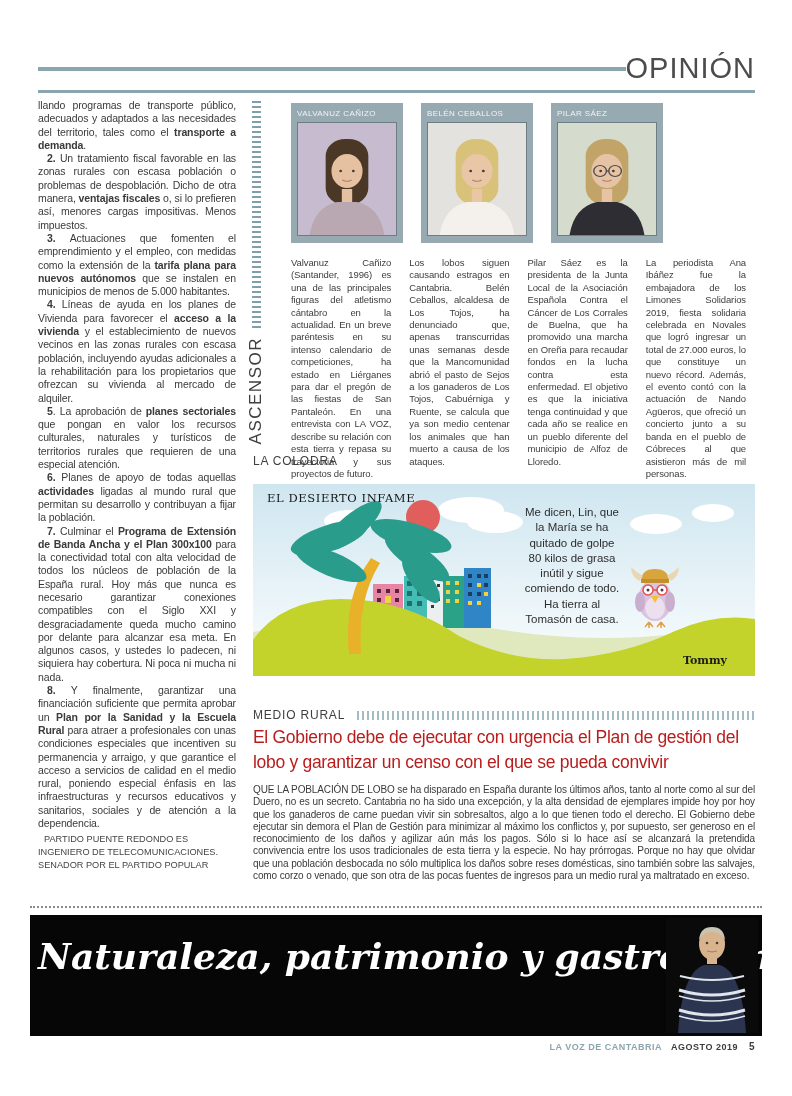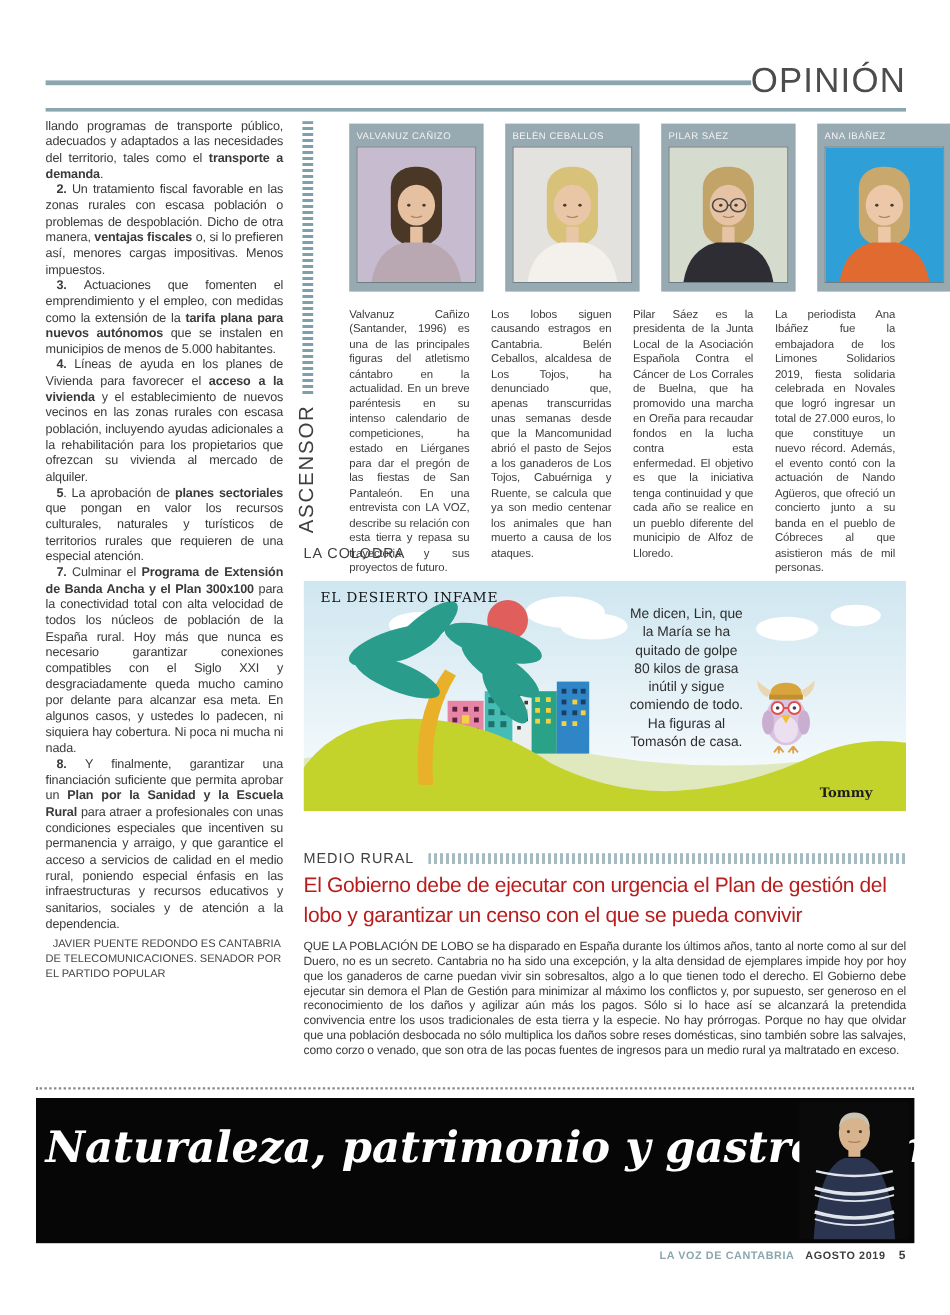--- a/index.html
+++ b/index.html
@@ -80,24 +80,25 @@
     <div class="header-line-thin"></div>
   </div>
 
   <div id="left-col">
     <div id="article-paragraphs">
         <p class="apara first"><span>llando programas de transporte público, adecuados y adaptados a las necesidades del territorio, tales como el </span><b>transporte a demanda</b><span>.</span></p>
         <p class="apara"><b>2. </b><span>Un tratamiento fiscal favorable en las zonas rurales con escasa población o problemas de despoblación. Dicho de otra manera, </span><b>ventajas fiscales</b><span> o, si lo prefieren así, menores cargas impositivas. Menos impuestos.</span></p>
         <p class="apara"><b>3. </b><span>Actuaciones que fomenten el emprendimiento y el empleo, con medidas como la extensión de la </span><b>tarifa plana para nuevos autónomos</b><span> que se instalen en municipios de menos de 5.000 habitantes.</span></p>
         <p class="apara"><b>4. </b><span>Líneas de ayuda en los planes de Vivienda para favorecer el </span><b>acceso a la vivienda</b><span> y el establecimiento de nuevos vecinos en las zonas rurales con escasa población, incluyendo ayudas adicionales a la rehabilitación para los propietarios que ofrezcan su vivienda al mercado de alquiler.</span></p>
         <p class="apara"><b>5</b><span>. La aprobación de </span><b>planes sectoriales</b><span> que pongan en valor los recursos culturales, naturales y turísticos de territorios rurales que requieren de una especial atención.</span></p>
+        <p class="apara"><b>6. </b><span>Planes de apoyo de todas aquellas </span><b>actividades</b><span> ligadas al mundo rural que permitan su desarrollo y contribuyan a fijar la población.</span></p>
         <p class="apara"><b>7. </b><span>Culminar el </span><b>Programa de Extensión de Banda Ancha y el Plan 300x100</b><span> para la conectividad total con alta velocidad de todos los núcleos de población de la España rural.  Hoy más que nunca es necesario garantizar conexiones compatibles con el Siglo XXI y desgraciadamente queda mucho camino por delante para alcanzar esa meta. En algunos casos, y ustedes lo padecen, ni siquiera hay cobertura. Ni poca ni mucha ni nada.</span></p>
         <p class="apara"><b>8. </b><span>Y finalmente, garantizar una financiación suficiente que permita aprobar un </span><b>Plan por la Sanidad y la Escuela Rural</b><span> para atraer a profesionales con unas condiciones especiales que incentiven su permanencia y arraigo, y que garantice el acceso a servicios de calidad en el medio rural, poniendo especial énfasis en las infraestructuras y recursos educativos y sanitarios, sociales y de atención a la dependencia.</span></p>
       </div>
-    <div class="author-note">JAVIER PUENTE REDONDO ES CANTABRIA DE TELECOMUNICACIONES. SENADOR POR EL PARTIDO POPULAR</div>
+    <div class="author-note">PARTIDO PUENTE REDONDO ES INGENIERO DE TELECOMUNICACIONES. SENADOR POR EL PARTIDO POPULAR</div>
   </div>
 
   <div id="ascensor-rail">
     <div class="rail-hatch"></div>
     <div class="rail-label">ASCENSOR</div>
   </div>
 
   <div id="cards-row">
       <div class="person-card">
         <div class="person-name">VALVANUZ CAÑIZO</div>
@@ -140,36 +141,20 @@
             <rect x="38" y="66" width="9" height="15" fill="#e6c3a4"></rect>
             <ellipse cx="42.5" cy="48" rx="13.5" ry="17" fill="#e6c3a4"></ellipse>
             <path d="M28,42 Q27,22 42.5,22 Q58,22 57,42 Q52,28 42.5,29 Q33,28 28,42 Z" fill="#c3a468"></path>
             <circle cx="37" cy="48" r="1.2" fill="#4a3a2c"></circle>
             <circle cx="48" cy="48" r="1.2" fill="#4a3a2c"></circle>
             <path d="M38.5,57 Q42.5,59.5 46.5,57" stroke="#b07c62" stroke-width="1" fill="none"></path>
             <circle cx="36.5" cy="48" r="5.5" fill="none" stroke="#4a4a4a" stroke-width="1.2"></circle>
             <circle cx="49.5" cy="48" r="5.5" fill="none" stroke="#4a4a4a" stroke-width="1.2"></circle>
             <line x1="42" y1="48" x2="44" y2="48" stroke="#4a4a4a" stroke-width="1.2"></line>
             <path d="M10,112 Q14,84 34,79 L51,79 Q71,84 75,112 Z" fill="#2d2d33"></path>
-          </svg>
-        </div>
-      </div>
-      <div class="person-card">
-        <div class="person-name">ANA IBÁÑEZ</div>
-        <div class="person-photo">
-          <svg viewBox="0 0 85 112" width="100%" height="100%" preserveAspectRatio="none">
-            <rect width="85" height="112" fill="#2f9fd8"></rect>
-            <rect x="24" y="16" width="37" height="66" rx="17" fill="#c9a86d"></rect>
-            <rect x="38" y="66" width="9" height="15" fill="#ecc8a8"></rect>
-            <ellipse cx="42.5" cy="48" rx="13.5" ry="17" fill="#ecc8a8"></ellipse>
-            <path d="M28,42 Q27,22 42.5,22 Q58,22 57,42 Q52,28 42.5,29 Q33,28 28,42 Z" fill="#c9a86d"></path>
-            <circle cx="37" cy="48" r="1.2" fill="#4a3a2c"></circle>
-            <circle cx="48" cy="48" r="1.2" fill="#4a3a2c"></circle>
-            <path d="M38.5,57 Q42.5,59.5 46.5,57" stroke="#b07c62" stroke-width="1" fill="none"></path>
-            <path d="M10,112 Q14,84 34,79 L51,79 Q71,84 75,112 Z" fill="#e06a30"></path>
           </svg>
         </div>
       </div>
     </div>
   <div id="bios-row">
       <div class="person-bio">Valvanuz Cañizo (Santander, 1996) es una de las principales figuras del atletismo cántabro en la actualidad. En un breve paréntesis en su intenso calendario de competiciones, ha estado en Liérganes para dar el pregón de las fiestas de San Pantaleón. En una entrevista con LA VOZ, describe su relación con esta tierra y repasa su trayectoria y sus proyectos de futuro.</div>
       <div class="person-bio">Los lobos siguen causando estragos en Cantabria. Belén Ceballos, alcaldesa de Los Tojos, ha denunciado que, apenas transcurridas unas semanas desde que la Mancomunidad abrió el pasto de Sejos a los ganaderos de Los Tojos, Cabuérniga y Ruente, se calcula que ya son medio centenar los animales que han muerto a causa de los ataques.</div>
       <div class="person-bio">Pilar Sáez es la presidenta de la Junta Local de la Asociación Española Contra el Cáncer de Los Corrales de Buelna, que ha promovido una marcha en Oreña para recaudar fondos en la lucha contra esta enfermedad. El objetivo es que la iniciativa tenga continuidad y que cada año se realice en un pueblo diferente del municipio de Alfoz de Lloredo.</div>
       <div class="person-bio">La periodista Ana Ibáñez fue la embajadora de los Limones Solidarios 2019, fiesta solidaria celebrada en Novales que logró ingresar un total de 27.000 euros, lo que constituye un nuevo récord. Además, el evento contó con la actuación de Nando Agüeros, que ofreció un concierto junto a su banda en el pueblo de Cóbreces al que asistieron más de mil personas.</div>
     </div>
@@ -287,21 +272,21 @@
       </g>
     </svg>
     <div class="cartoon-title">EL DESIERTO INFAME</div>
     <div id="speech-lines">
         <div>Me dicen, Lin, que</div>
         <div>la María se ha</div>
         <div>quitado de golpe</div>
         <div>80 kilos de grasa</div>
         <div>inútil y sigue</div>
         <div>comiendo de todo.</div>
-        <div>Ha figuras al</div>
+        <div>Ha tierra al</div>
         <div>Tomasón de casa.</div>
       </div>
     <div class="signature">Tommy</div>
   </div>
 
   <div id="medio-rural-row">
     <div class="section-label">MEDIO RURAL</div>
     <div class="hatch-h"></div>
   </div>
   <div id="headline">El Gobierno debe de ejecutar con urgencia el Plan de gestión del lobo y garantizar un censo con el que se pueda convivir</div>

